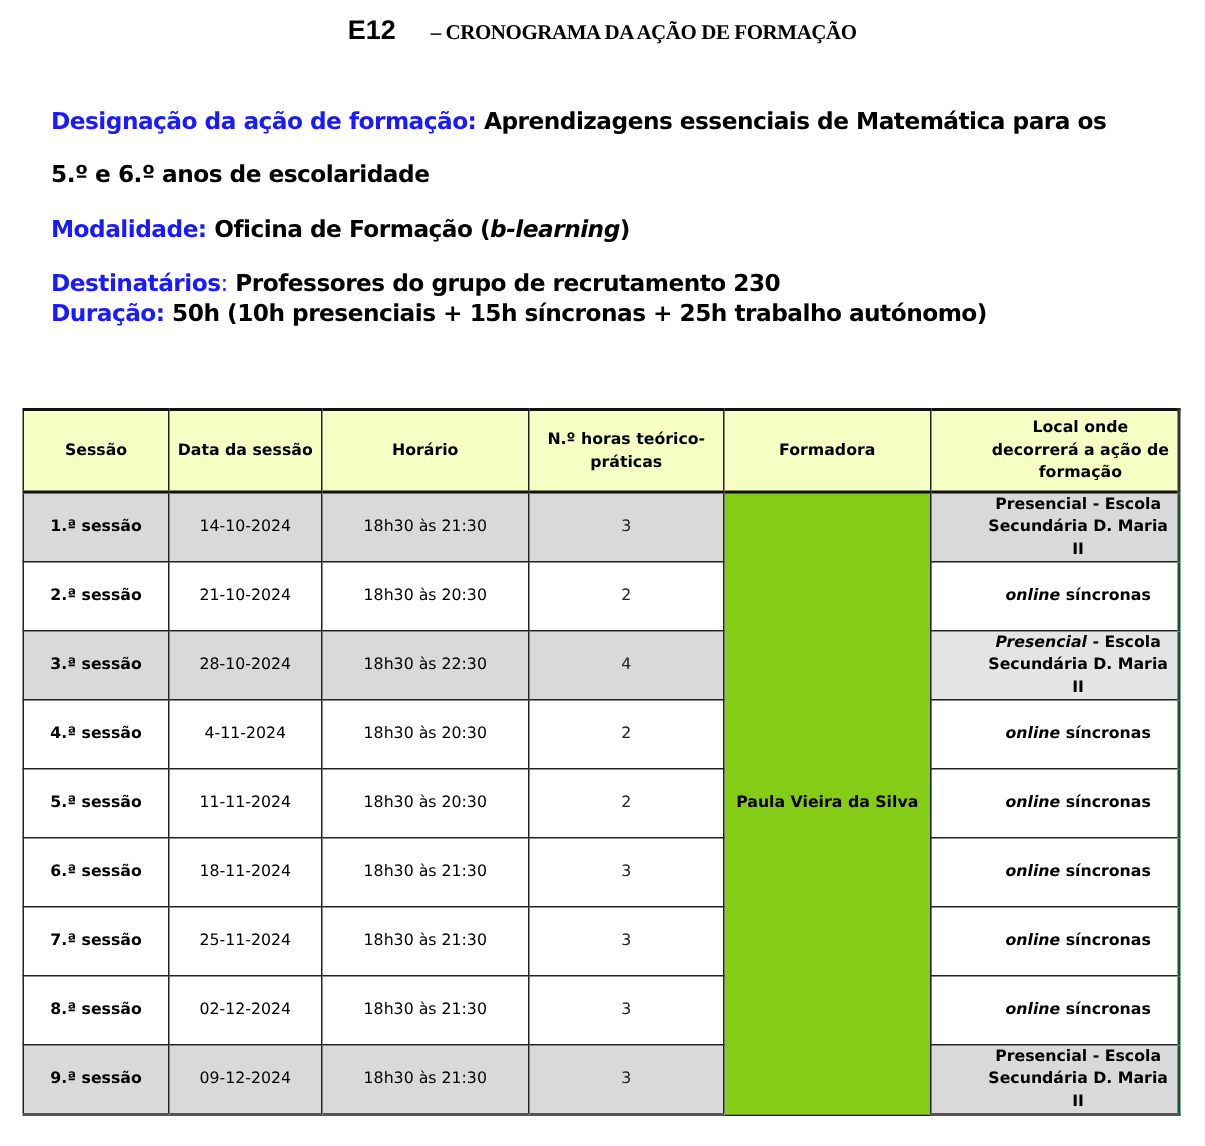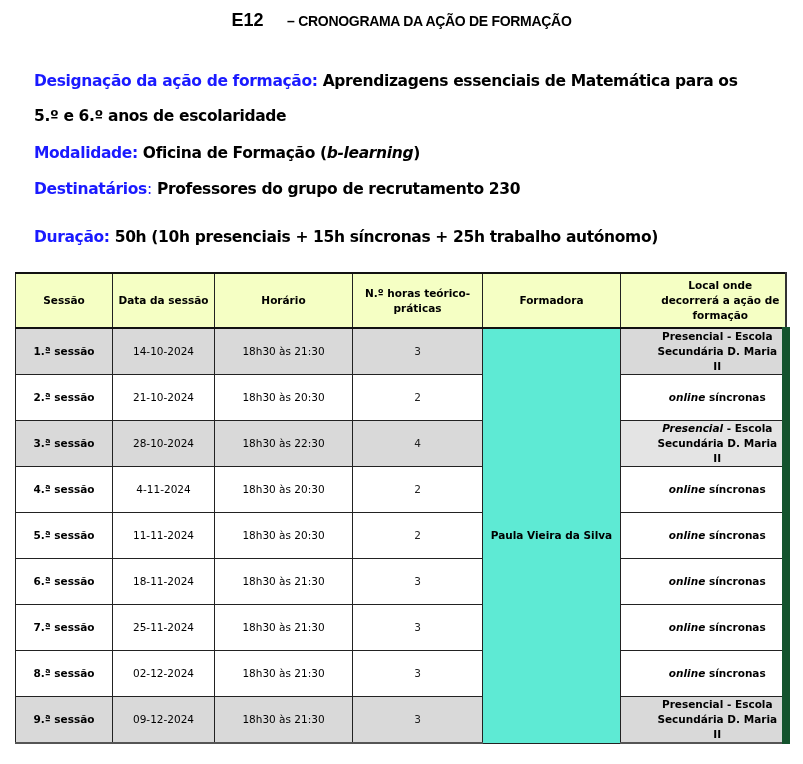--- a/index.html
+++ b/index.html
@@ -6,32 +6,32 @@
   body {
     width: 803px; height: 764px; position: relative; overflow: hidden;
     font-family: "Liberation Sans", "DejaVu Sans", sans-serif;
     color: #000;
   }
   .title {
     position: absolute; left: 0; top: 10px; width: 803px; text-align: center;
     white-space: nowrap;
   }
   .title .code { font-size: 18px; font-weight: bold; font-family: "Liberation Sans", sans-serif; }
-  .title .rest { font-size: 14px; font-weight: bold; font-family: Liberation Sans, sans-serif; letter-spacing: -0.3px; margin-left: 20px; }
+  .title .rest { font-size: 14px; font-weight: bold; font-family: Liberation Serif, serif; letter-spacing: -0.3px; margin-left: 20px; }
   .info {
     position: absolute; left: 34px; font-size: 15.5px; font-weight: bold;
     font-family: "DejaVu Sans", sans-serif; letter-spacing: -0.35px; white-space: nowrap;
   }
   .info .lbl { color: #1a1aff; }
   .info i { font-style: italic; }
   #l1 { top: 72px; }
   #l2 { top: 107px; }
   #l3 { top: 144px; }
   #l4 { top: 180px; }
-  #l5 { top: 228px; }
+  #l5 { top: 200px; }
 
   table.sched {
     position: absolute; left: 15px; top: 272px;
     border-collapse: collapse; table-layout: fixed;
     font-family: "DejaVu Sans", sans-serif; font-size: 10.5px;
   }
   table.sched col.c1 { width: 97px; }
   table.sched col.c2 { width: 102px; }
   table.sched col.c3 { width: 138px; }
   table.sched col.c4 { width: 130px; }
@@ -41,28 +41,28 @@
     border: 1px solid #222; text-align: center; vertical-align: middle;
     padding: 0 4px; line-height: 15px;
   }
   table.sched thead th {
     background: #f5ffc4; font-weight: bold; height: 53px;
     border-top: 2px solid #111; font-size: 10.5px;
   }
   table.sched thead th:last-child { border-right: 2px solid #333; padding-left: 39px; }
   table.sched tbody td { height: 45px; }
   table.sched tbody tr.first td { border-top: 2px solid #111; }
-  table.sched tbody td.local { border-right: 8px solid #14532d; padding-left: 36px; }
+  table.sched tbody td.local { border-right: 2px solid #14532d; padding-left: 36px; }
   table.sched tbody tr:last-child td { border-bottom: 2px solid #555; }
   table.sched td.sess { font-weight: bold; }
   table.sched td.local { font-weight: bold; }
   table.sched td.local i { }
   table.sched tr.pres td.shade { background: #d9d9d9; }
   table.sched tr.pres td.local.alt { background: #e4e4e4; }
-  table.sched td.trainer { background: #5eead4; font-weight: bold; }
+  table.sched td.trainer { background: #84cc16; font-weight: bold; }
   table.sched td.num { color: #222; }
 </style>
 </head>
 <body>
 
 <div class="title">
   <span class="code">E12</span><span class="rest"> – CRONOGRAMA DA AÇÃO DE FORMAÇÃO</span>
 </div>
 
 <div class="info" id="l1">

